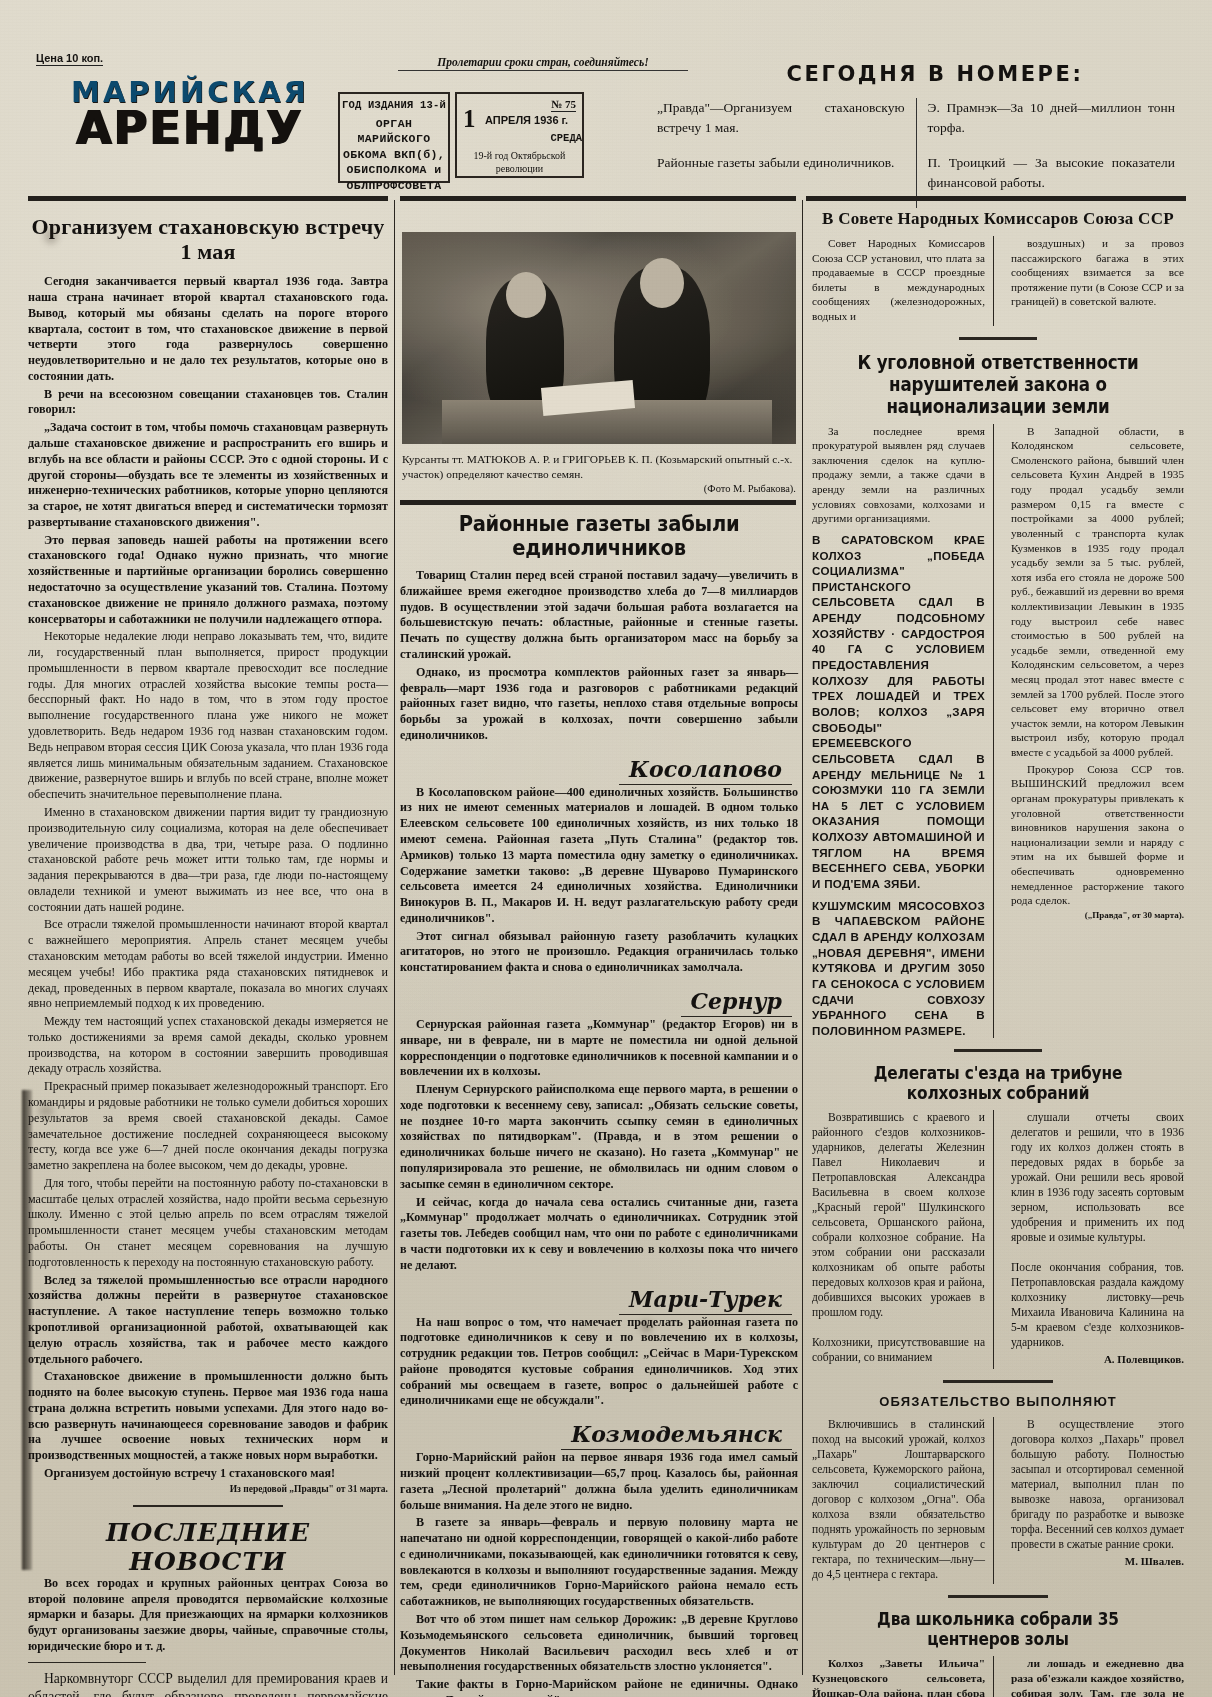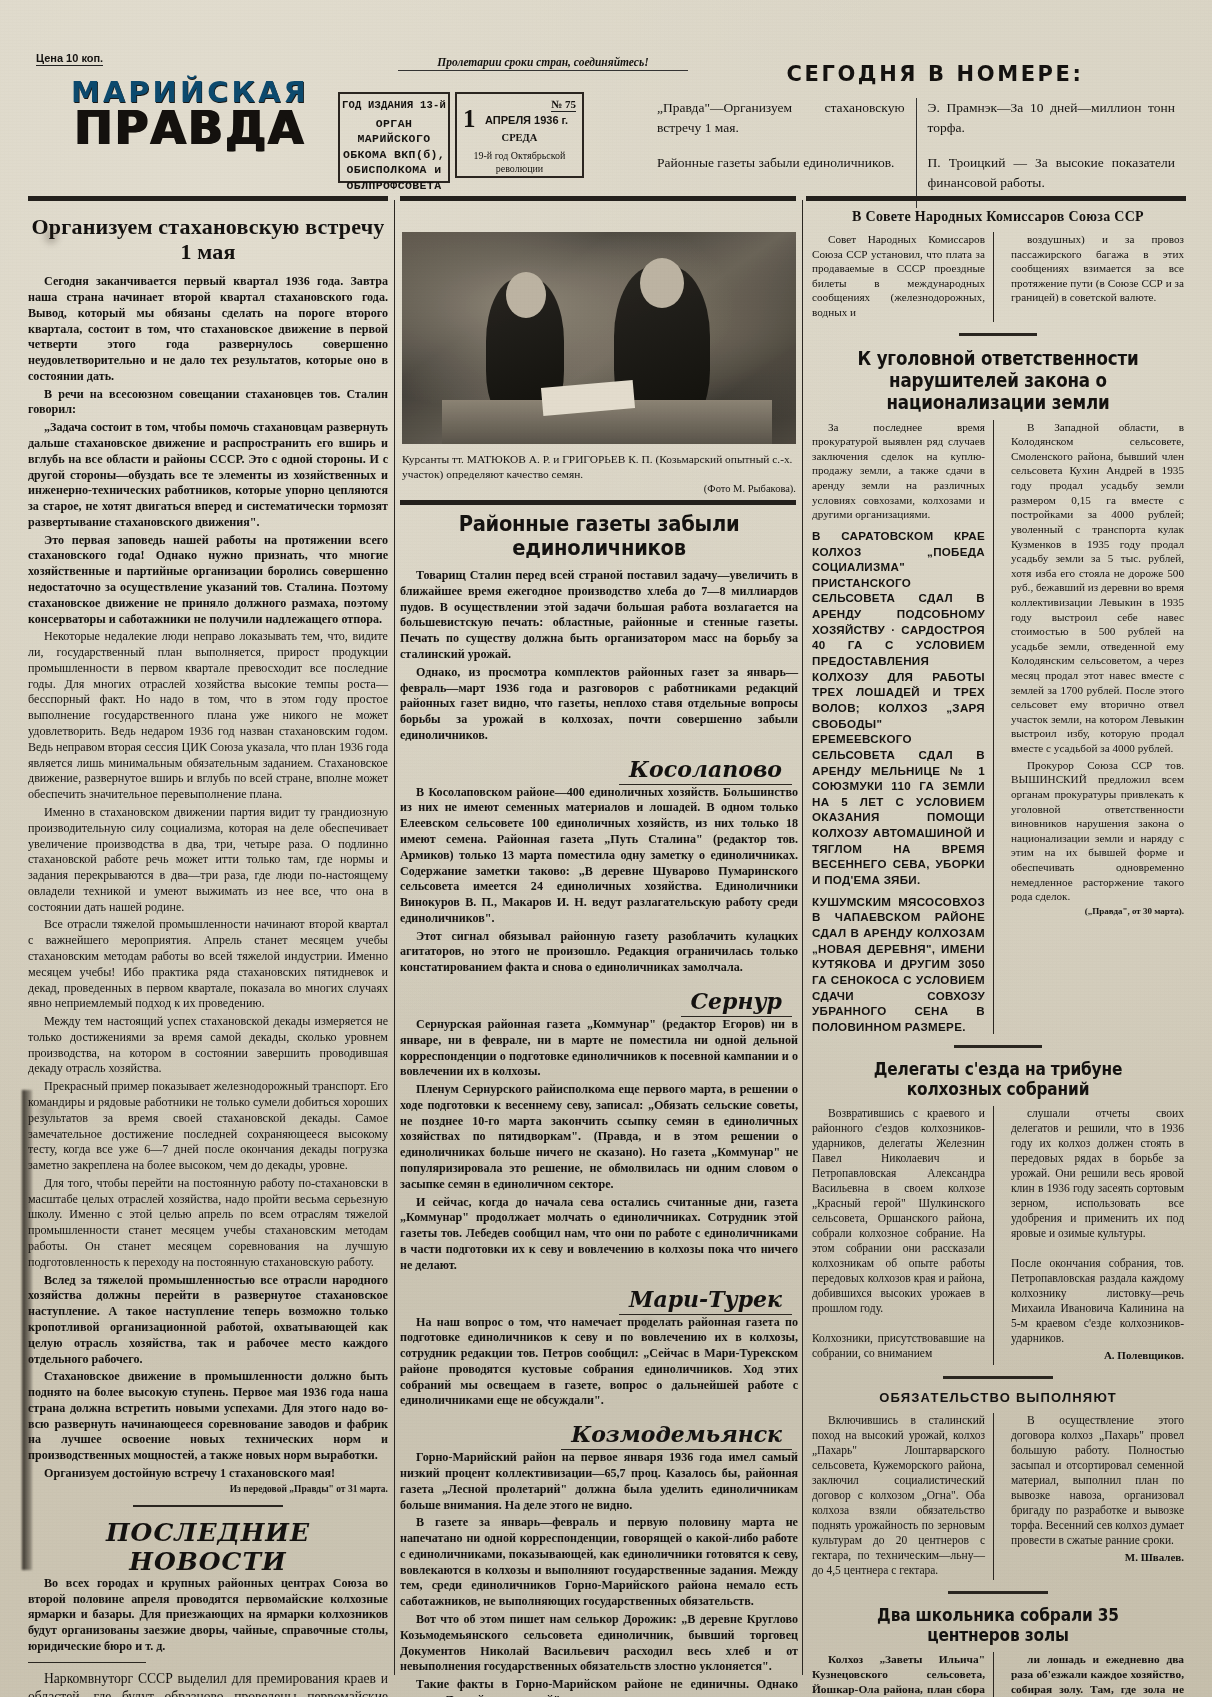--- a/index.html
+++ b/index.html
@@ -60,21 +60,21 @@
     border-top:2.5px solid #2a2520;border-bottom:2.5px solid #2a2520;
     text-align:center;font-family:"Liberation Serif",serif;
   }
   .mb1{left:338px;top:92px;width:108px;height:82px;padding-top:5px;font-family:Liberation Mono, monospace;}
   .mb1 .yr{font-size:10.5px;font-weight:bold;letter-spacing:.2px;}
   .mb1 .org{font-size:11.5px;font-weight:bold;line-height:1.34;margin-top:5px;letter-spacing:.4px;}
   .mb2{left:455px;top:92px;width:125px;height:82px;}
   .mb2 .num{position:absolute;right:6px;top:4px;font-size:11px;font-weight:bold;border-bottom:1.3px solid #222;padding-bottom:1px;}
   .mb2 .big{position:absolute;left:6px;top:12px;font-size:25px;font-weight:bold;line-height:1;}
   .mb2 .dt{position:absolute;left:28px;top:20px;font-size:11px;font-weight:bold;font-family:"Liberation Sans",sans-serif;}
-  .mb2 .dow{position:absolute;left:0;right:0;top:38px;font-size:10.5px;font-weight:bold;font-family:Liberation Serif, serif;}
+  .mb2 .dow{position:absolute;left:0;right:0;top:38px;font-size:10.5px;font-weight:bold;font-family:Liberation Mono, monospace;text-align:right;}
   .mb2 .rev{position:absolute;left:0;right:0;top:55px;font-size:10px;line-height:1.3;}
 
   .today-title{
     position:absolute;left:700px;top:62px;width:470px;text-align:center;
     font-family:"DejaVu Sans",sans-serif;font-weight:bold;font-size:21px;letter-spacing:2.6px;
   }
   .today-grid{position:absolute;left:646px;top:98px;width:540px;display:flex;}
   .today-col{width:50%;padding:0 11px;font-size:13.5px;line-height:1.45;}
   .today-col.left{border-right:1.3px solid #333;}
   .today-col p{margin:0 0 16px 0;text-align:justify;}
@@ -92,21 +92,21 @@
     font-family:"Liberation Serif",serif;font-weight:bold;
     font-size:22px;line-height:1.14;text-align:center;margin:14px 0 10px;letter-spacing:.2px;
   }
   h2.hl2{
     font-family:"DejaVu Sans",sans-serif;font-weight:bold;
     font-size:21px;line-height:1.12;text-align:center;margin:8px 0 8px;letter-spacing:-0.3px;
     transform:scaleX(.93);transform-origin:center;
   }
   h2.serifhead{
     font-family:"Liberation Serif",serif;font-weight:bold;
-    font-size:14px;text-align:center;margin:9px 0 7px;letter-spacing:.3px;
+    font-size:17px;text-align:center;margin:9px 0 7px;letter-spacing:.3px;
   }
   h2.sanshead{
     font-family:"Liberation Sans",sans-serif;font-weight:bold;
     font-size:13px;text-align:center;margin:10px 0 8px;letter-spacing:1.2px;
   }
   h2.condhead{
     font-family:"DejaVu Sans",sans-serif;font-weight:bold;
     font-size:17.5px;text-align:center;margin:9px 0 7px;
     transform:scaleX(.88);transform-origin:center;letter-spacing:-.2px;
   }
@@ -176,21 +176,21 @@
 <body>
 
 <div class="paper"></div>
 <div class="sheet">
 
   <div class="price">Цена 10 коп.</div>
   <div class="motto">Пролетарии сроки стран, соединяйтесь!</div>
 
   <div class="logo">
     <div class="l1">МАРИЙСКАЯ</div>
-    <div class="l2">ПРАВДА</div>
+    <div class="l2">АРЕНДУ</div>
   </div>
 
   <div class="mast-box mb1">
     <div class="yr">ГОД ИЗДАНИЯ 13-й</div>
     <div class="org">ОРГАН МАРИЙСКОГО ОБКОМА ВКП(б), ОБИСПОЛКОМА и ОБЛПРОФСОВЕТА</div>
   </div>
 
   <div class="mast-box mb2">
     <div class="num">№ 75</div>
     <div class="big">1</div>

